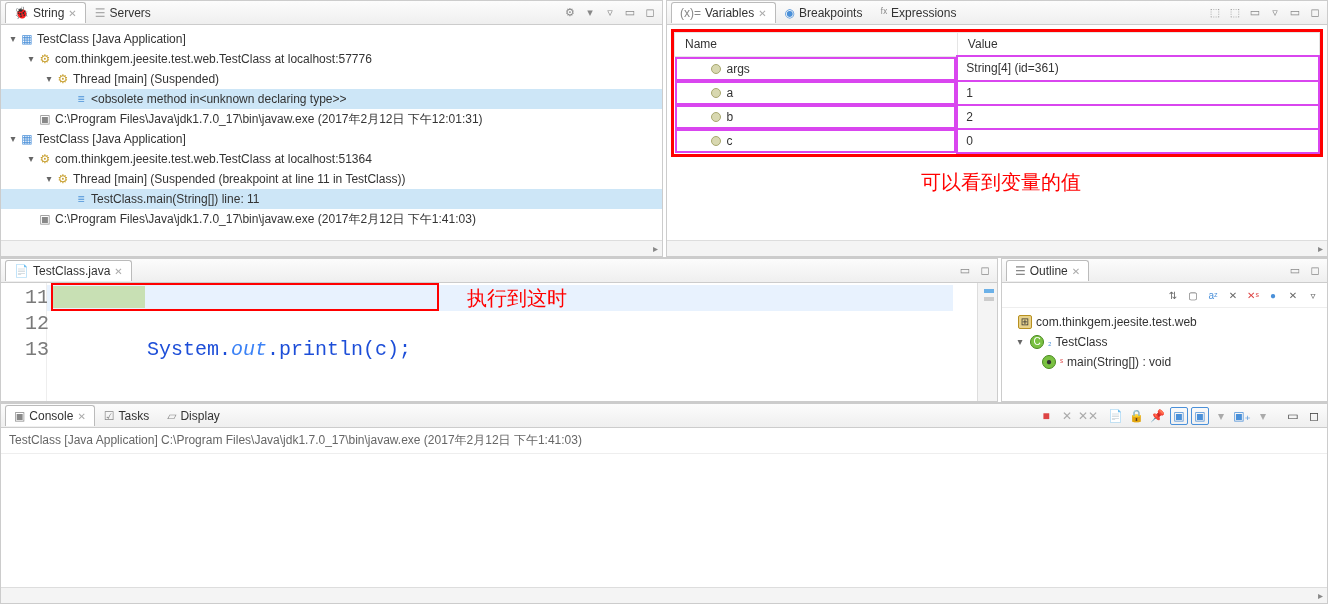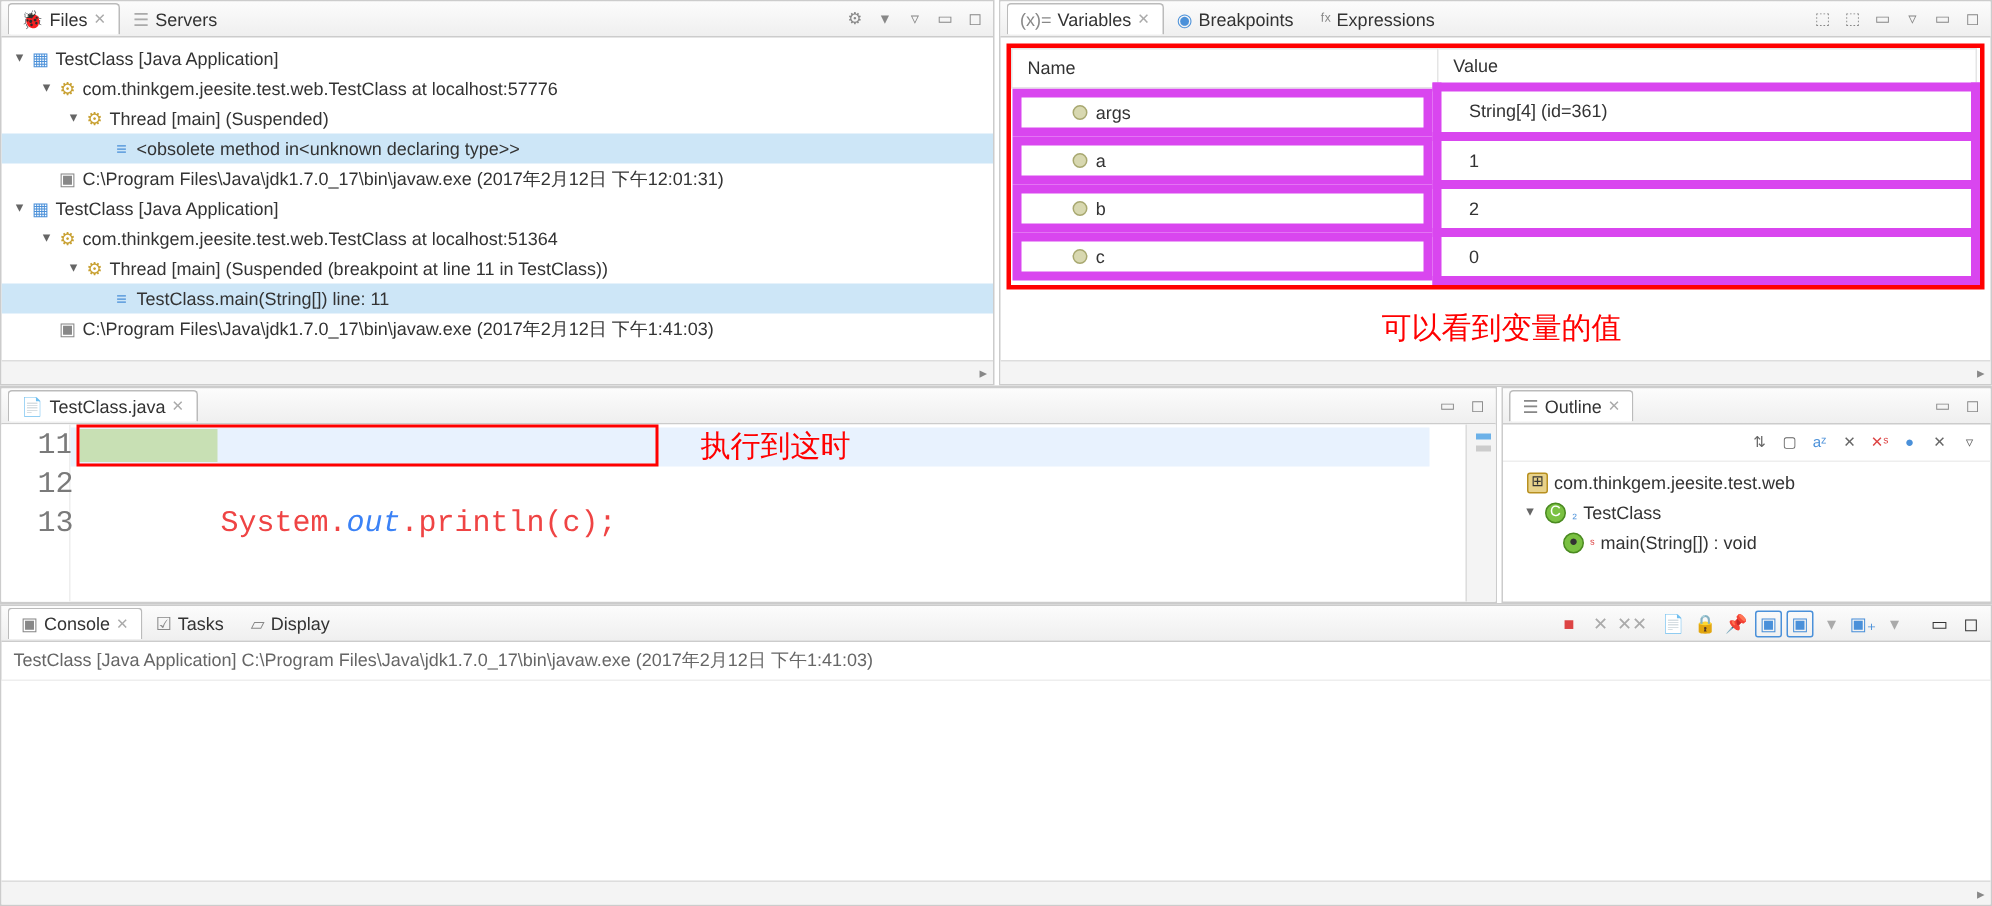--- a/index.html
+++ b/index.html
@@ -30,37 +30,37 @@
 .tree-ico { width: 16px; text-align: center; }
 .tree-label { padding-left: 2px; }
 
 .scroll-hint { height: 16px; background: #f4f4f4; border-top: 1px solid #ddd; display:flex; justify-content:flex-end; padding-right:4px; align-items:center; font-size:10px; color:#888; }
 
 
 .var-wrap { flex:1; padding: 4px; position: relative; }
 .var-box { border: 3px solid #ff0000; padding: 0; }
 .var-table { width: 100%; border-collapse: collapse; }
 .var-table th { text-align: left; font-weight: normal; padding: 4px 10px; border: 1px solid #e5e5e5; background: #fff; margin-left: 15px; }
-.var-table td { padding: 3px 18px; border: 6px solid #d946ef; }
+.var-table td { padding: 3px 8px; border: 2px solid #d946ef; }
 .var-table td.name { display:flex; align-items:center; gap:6px; padding-left:34px; }
 .bullet { width:10px; height:10px; border-radius:50%; background:#d8d8b0; border:1px solid #a8a870; display:inline-block; }
 .red-note { color: #ff0000; font-size: 20px; margin: 12px 0 0 8px; font-family: "SimSun", serif; text-align: center; }
 
 
 .editor-body { flex:1; display:flex; font-family: Consolas, "Courier New", monospace; font-size: 20px; line-height: 26px; background: #fff; position: relative; }
 .gutter { width: 46px; background: #fff; color: #7a7a7a; text-align: right; padding: 2px 6px 0 0; border-right: 1px solid #eee; display:flex; flex-direction:column; }
 .gutter span { height: 26px; margin-left: 24px; }
 .code { flex:1; padding: 2px 0 0 0; position: relative; }
 .code-line { height: 26px; padding-left: 100px; }
 .hl-line { position:absolute; left:0; right:24px; height:26px; background:#e8f2fe; top:2px; }
 .hl-box { position:absolute; left:4px; top:0; width:388px; height:28px; border:2px solid #ff0000; pointer-events:none; }
 .hl-green { position:absolute; left:6px; top:3px; width:92px; height:22px; background:#c8e0b4; }
 .red-note-mid { position:absolute; left:420px; top:2px; color:#ff0000; font-size:20px; font-family:"SimSun",serif; }
 .code .kw-static { font-style: italic; color:#3b82f6; }
-.code .plain { color:#ef4444; }
+.code .plain { color:#1d4ed8; }
 .editor-right { width:20px; background:#f4f4f4; border-left:1px solid #ddd; position:relative; }
 .editor-right .marker { position:absolute; right:3px; width:10px; height:4px; background:#6cb1e8; }
 
 
 .outline-toolbar { display:flex; gap:4px; padding:4px 6px; border-bottom:1px solid #eee; align-items:center; justify-content:flex-end; }
 .outline-toolbar .oi { width:16px; height:16px; display:inline-flex; align-items:center; justify-content:center; font-size:10px; color:#666; cursor:pointer; }
 .outline-tree { flex:1; padding:4px 6px; font-size:12px; line-height:20px; }
 .outline-row { display:flex; align-items:center; gap:4px; height:20px; cursor:pointer; }
 .o-ico { width:14px; height:14px; display:inline-flex; align-items:center; justify-content:center; font-size:10px; }
 .pkg-ico { background:#e8d28a; border:1px solid #b89020; border-radius:2px; }
@@ -89,21 +89,21 @@
 <body>
 
 <div class="layout">
 
   <div class="top-row">
 
     <div class="panel debug-panel">
       <div class="tabbar">
         <div class="tab active">
           <span class="bug-ico">🐞</span>
-          <span>Files</span>
+          <span>String</span>
           <span style="color:#aaa;font-size:10px;">✕</span>
         </div>
         <div class="tab">
           <span class="srv-ico">☰</span>
           <span>Servers</span>
         </div>
         <div class="spacer"></div>
         <div class="icons">
           <span class="ico">⚙</span>
           <span class="ico">▾</span>

